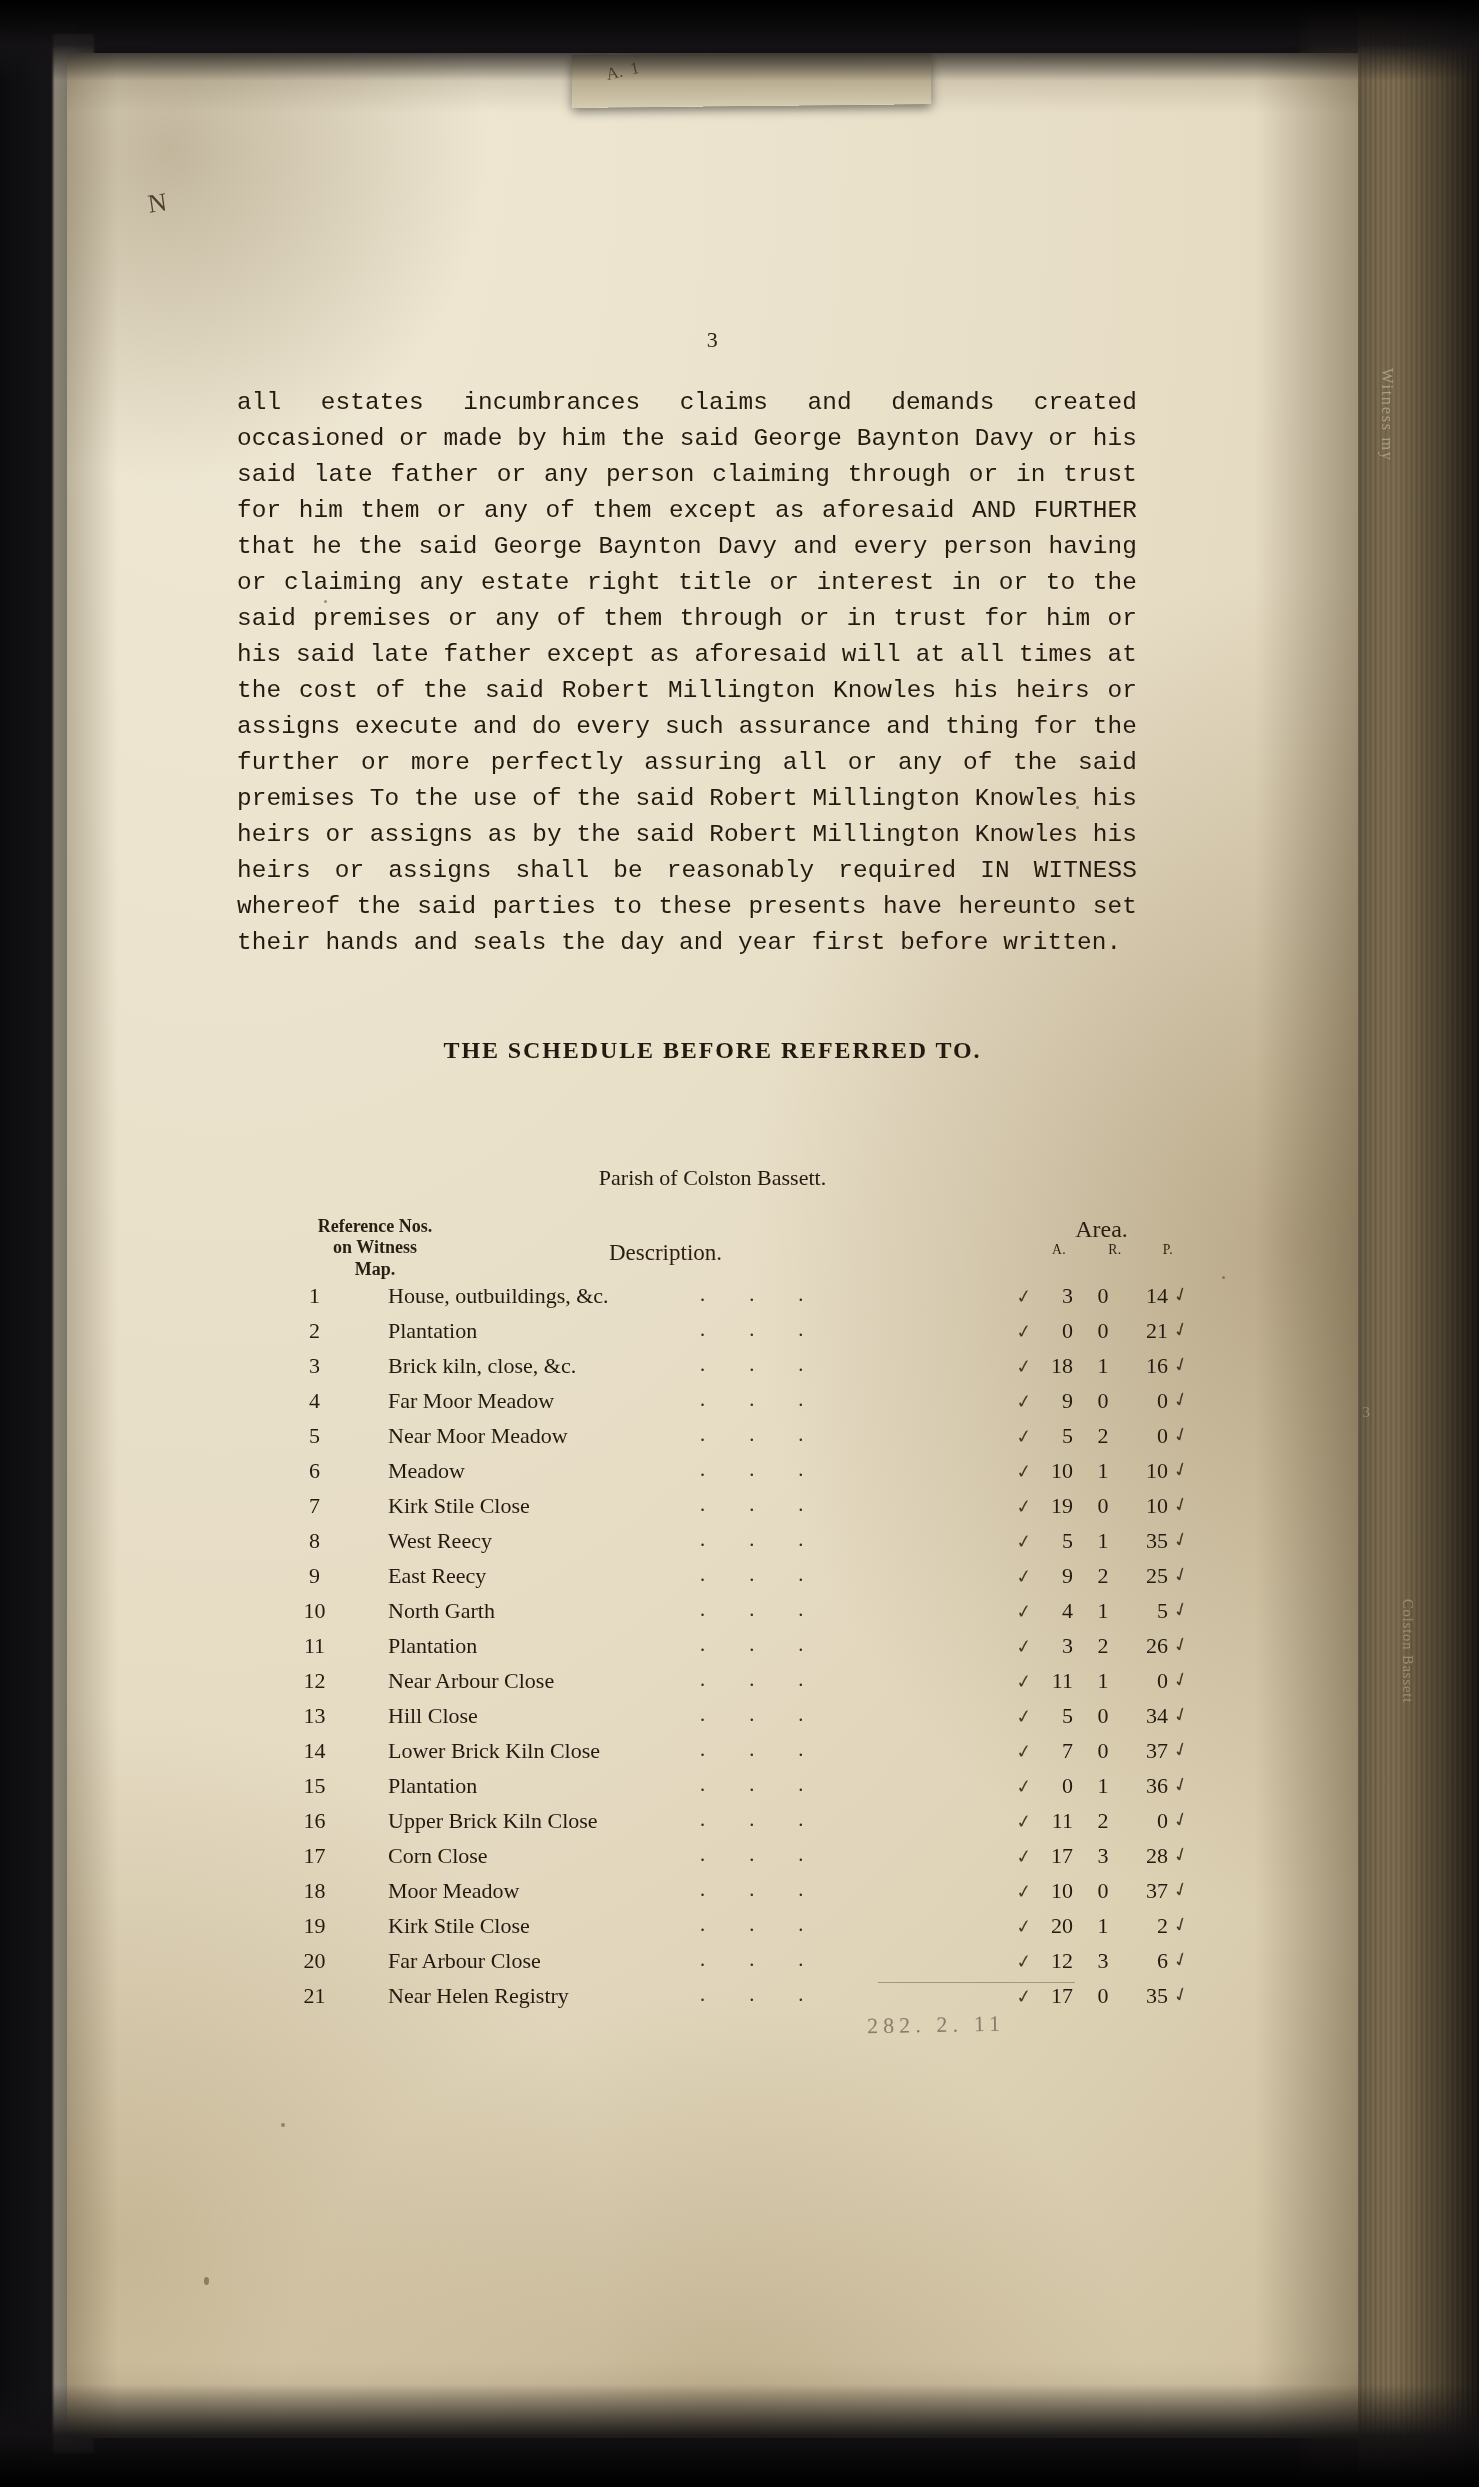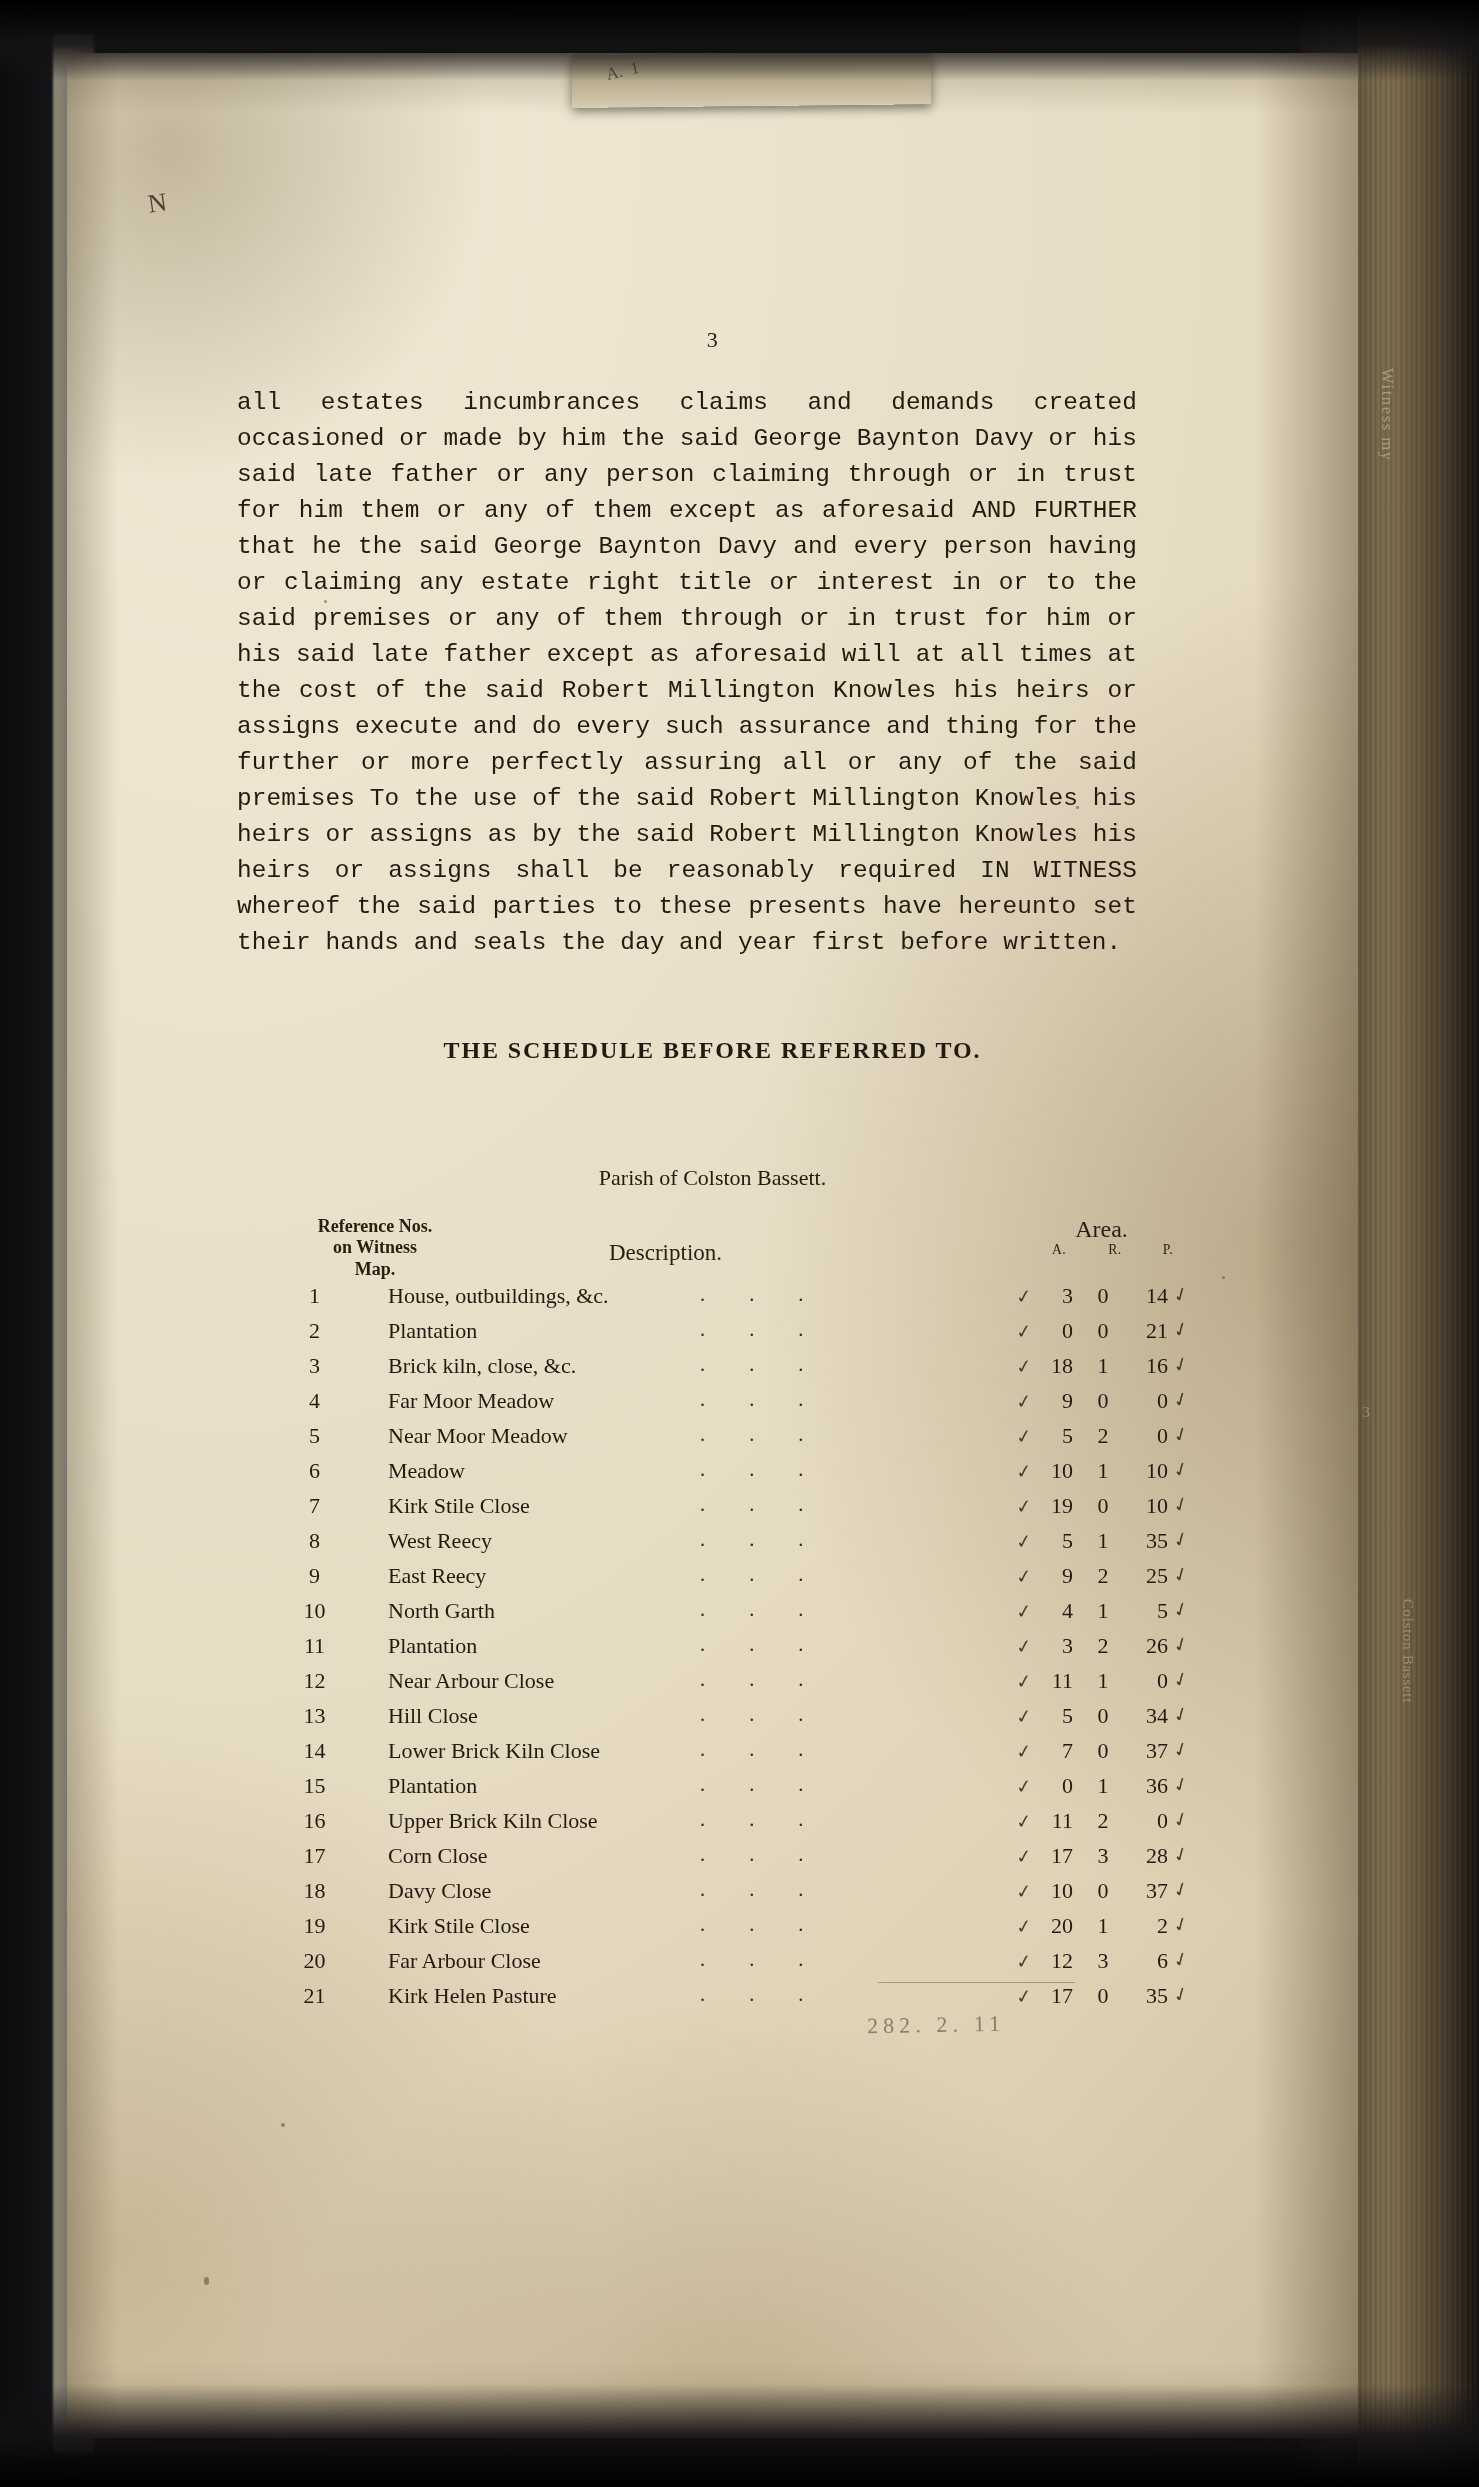--- a/index.html
+++ b/index.html
@@ -579,21 +579,21 @@
               <span class="c-desc">Corn Close</span>
               <span class="dots">...</span>
               <span class="tick tick-l">✓</span>
               <span class="c-a">17</span>
               <span class="c-r">3</span>
               <span class="c-p">28</span>
               <span class="tick tick-r">✓</span>
             </div>
             <div class="row">
               <span class="c-ref">18</span>
-              <span class="c-desc">Davy Close</span>
+              <span class="c-desc">Moor Meadow</span>
               <span class="dots">...</span>
               <span class="tick tick-l">✓</span>
               <span class="c-a">10</span>
               <span class="c-r">0</span>
               <span class="c-p">37</span>
               <span class="tick tick-r">✓</span>
             </div>
             <div class="row">
               <span class="c-ref">19</span>
               <span class="c-desc">Kirk Stile Close</span>
@@ -609,21 +609,21 @@
               <span class="c-desc">Far Arbour Close</span>
               <span class="dots">...</span>
               <span class="tick tick-l">✓</span>
               <span class="c-a">12</span>
               <span class="c-r">3</span>
               <span class="c-p">6</span>
               <span class="tick tick-r">✓</span>
             </div>
             <div class="row">
               <span class="c-ref">21</span>
-              <span class="c-desc">Kirk Helen Pasture</span>
+              <span class="c-desc">Near Helen Registry</span>
               <span class="dots">...</span>
               <span class="tick tick-l">✓</span>
               <span class="c-a">17</span>
               <span class="c-r">0</span>
               <span class="c-p">35</span>
               <span class="tick tick-r">✓</span>
             </div>
           </div>
       </div>
 

